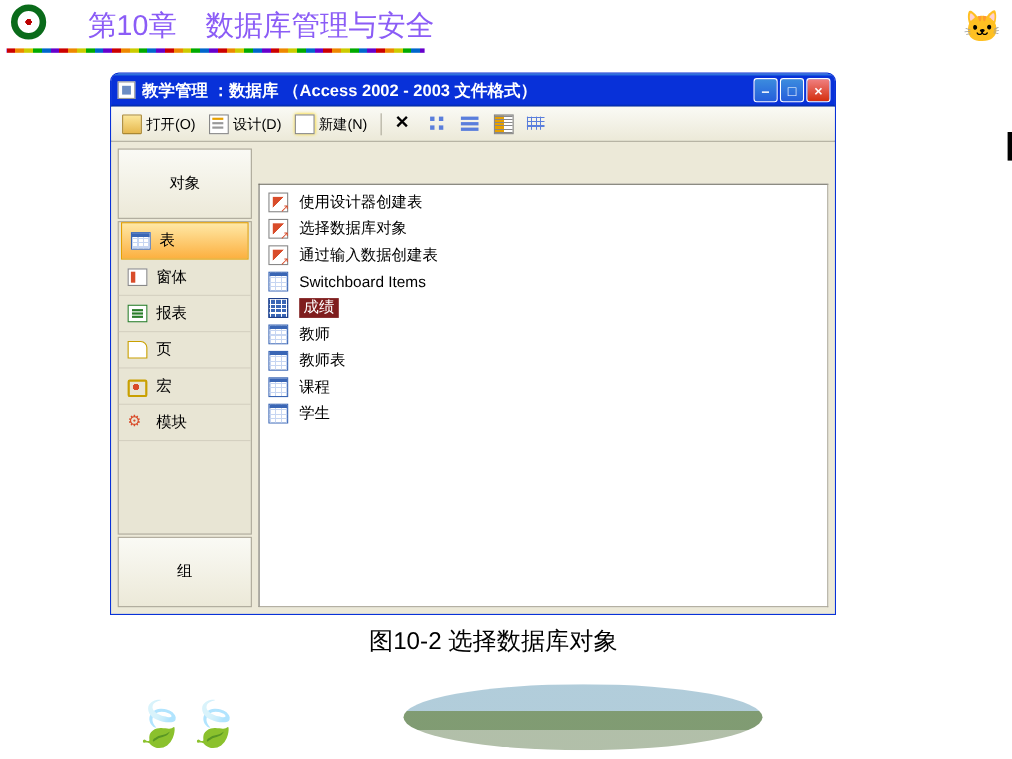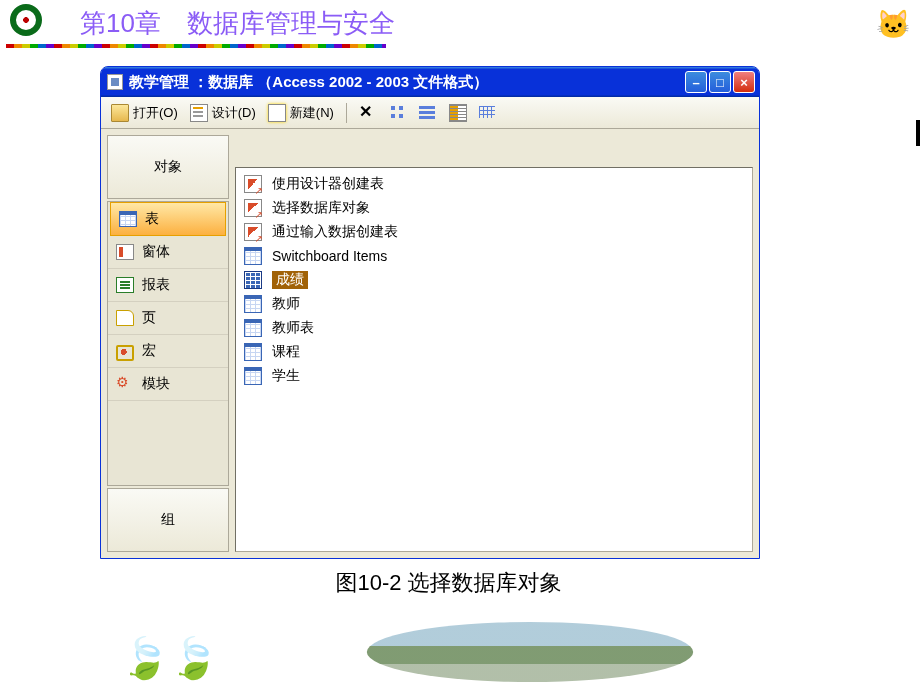--- a/index.html
+++ b/index.html
@@ -194,21 +194,21 @@
     }
     .list-item {
       display: flex;
       align-items: center;
       gap: 10px;
       padding: 3px 4px;
       font-size: 14px;
       cursor: pointer;
     }
     .list-item.selected-item .item-label {
-      background: #a16207;
+      background: #7f1d1d;
       color: #fff;
       padding: 0 4px;
     }
     .item-icon { width: 18px; height: 18px; display:inline-block; position:relative; }
     .item-icon.wizard { background:#fff; border:1px solid #888; }
     .item-icon.wizard::before { content:""; position:absolute; left:3px;top:3px;width:10px;height:10px;
       background: linear-gradient(135deg,#d94c2a 50%, transparent 50%); }
     .item-icon.wizard::after { content:"↗"; position:absolute; right:-2px; bottom:-4px; font-size:10px; color:#d94c2a; }
     .item-icon.tbl { background:#fff; border:1px solid #3a66b5; }
     .item-icon.tbl::before { content:""; position:absolute; inset:0; background:

